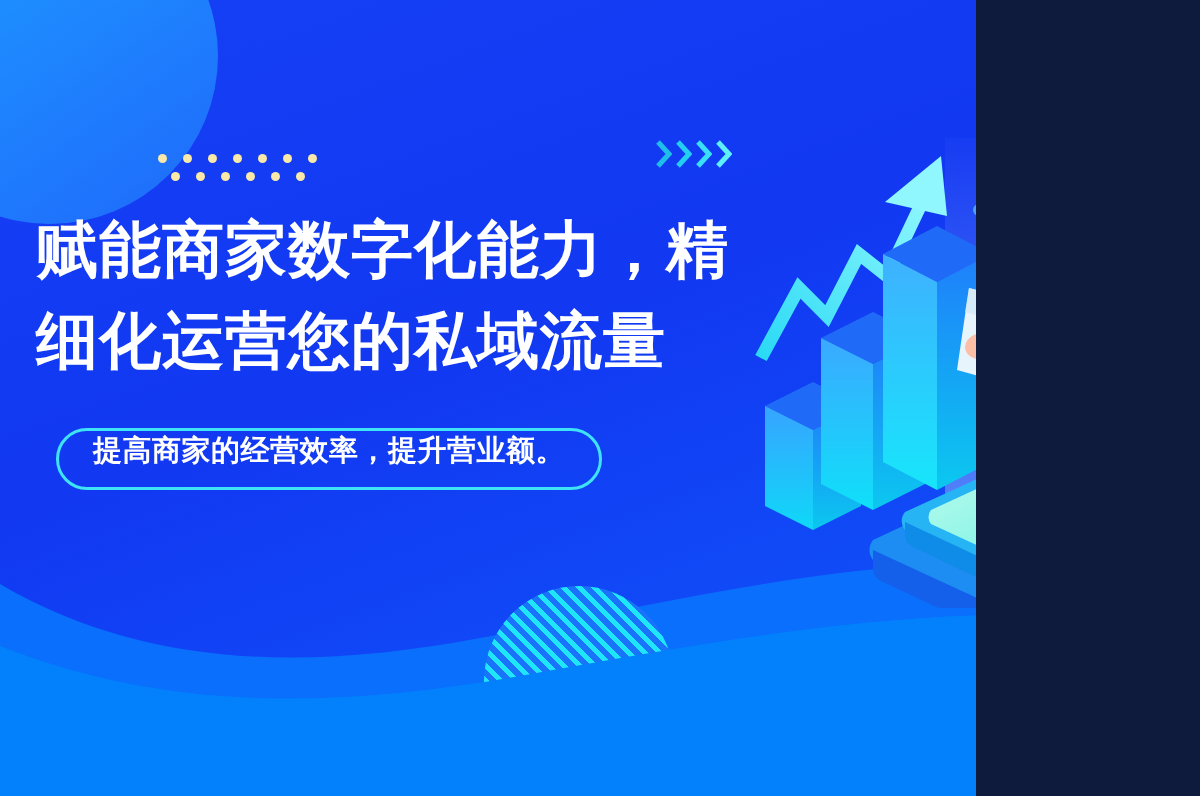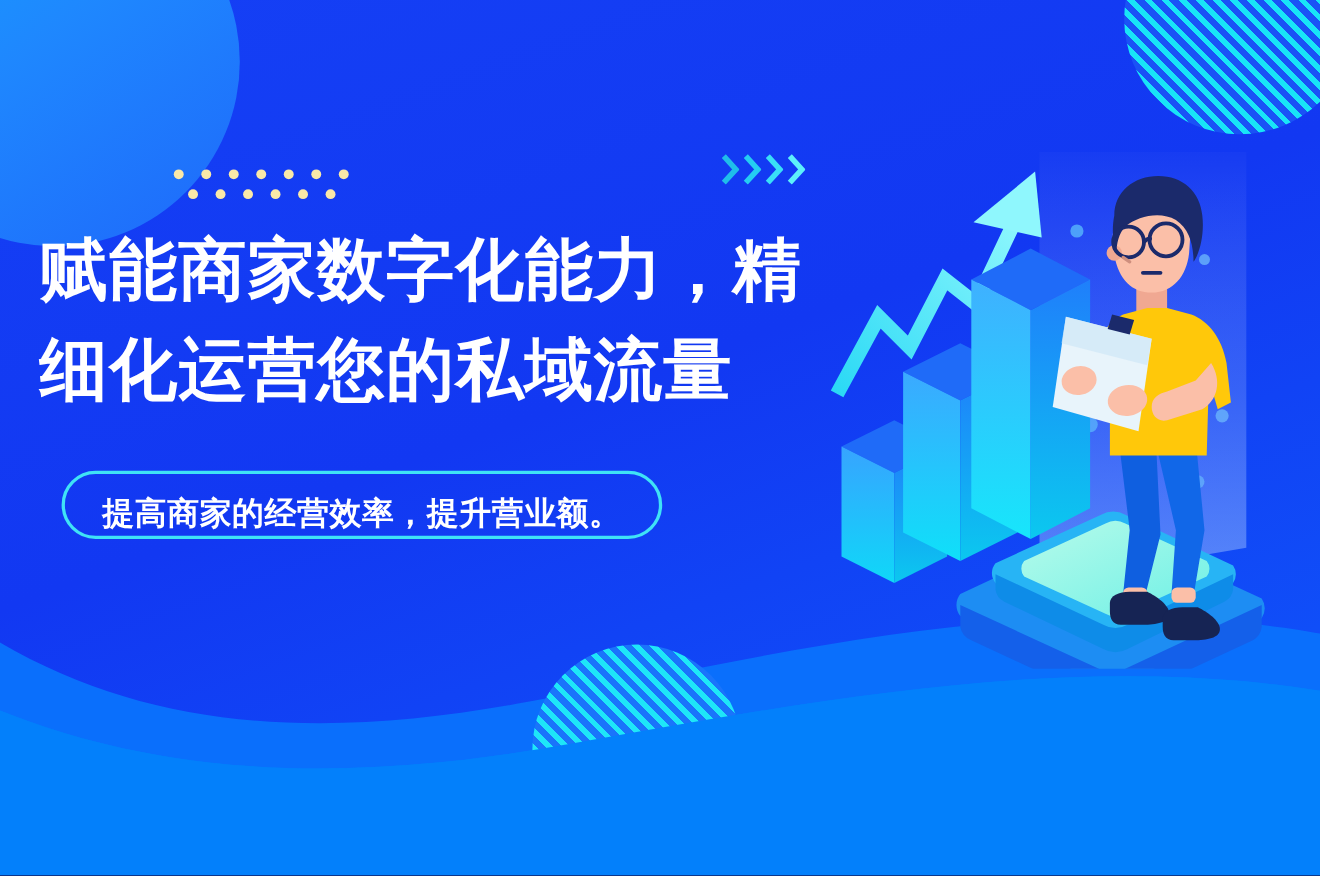--- a/index.html
+++ b/index.html
@@ -2,24 +2,24 @@
 <html><head>
 <meta charset="utf-8">
 <style>
   html, body {
     margin: 0;
     padding: 0;
     background: #0f1b3d;
   }
   #banner {
     position: relative;
-    width: 1200px;
+    width: 976px;
     height: 796px;
     overflow: hidden;
-    font-family: Liberation Mono, monospace;
+    font-family: Liberation Sans, sans-serif;
     background: linear-gradient(160deg, #1540f5 0%, #1238f2 45%, #0f59fb 100%);
   }
 
   
   .bg-layer { position: absolute; inset: 0; overflow: hidden; }
 
   .circle-tl {
     position: absolute;
     left: -118px;
     top: -112px;
@@ -106,21 +106,21 @@
   }
 
   .subtitle-pill {
     position: absolute;
     left: 56px;
     top: 428px;
     height: 62px;
     box-sizing: border-box;
     padding: 0 34px;
     display: flex;
-    align-items: flex-end;
+    align-items: flex-start;
     border: 3px solid #3fe3f6;
     border-radius: 40px;
     color: #ffffff;
     font-size: 29px;
     font-weight: bold;
     letter-spacing: .5px;
   }
 
   
   .illustration {

